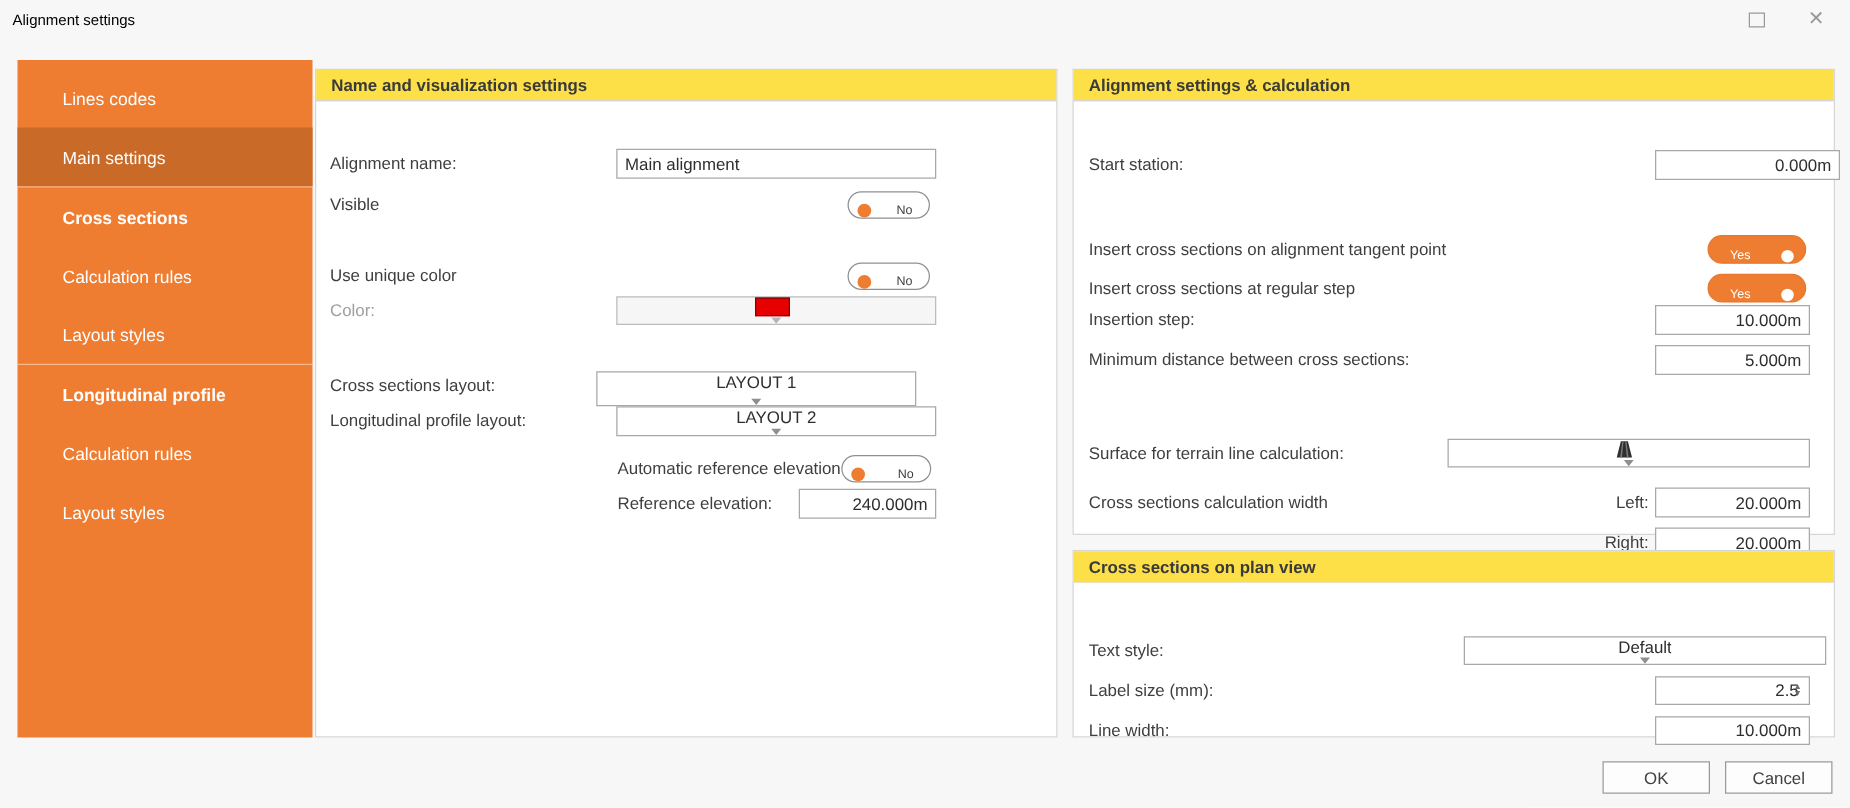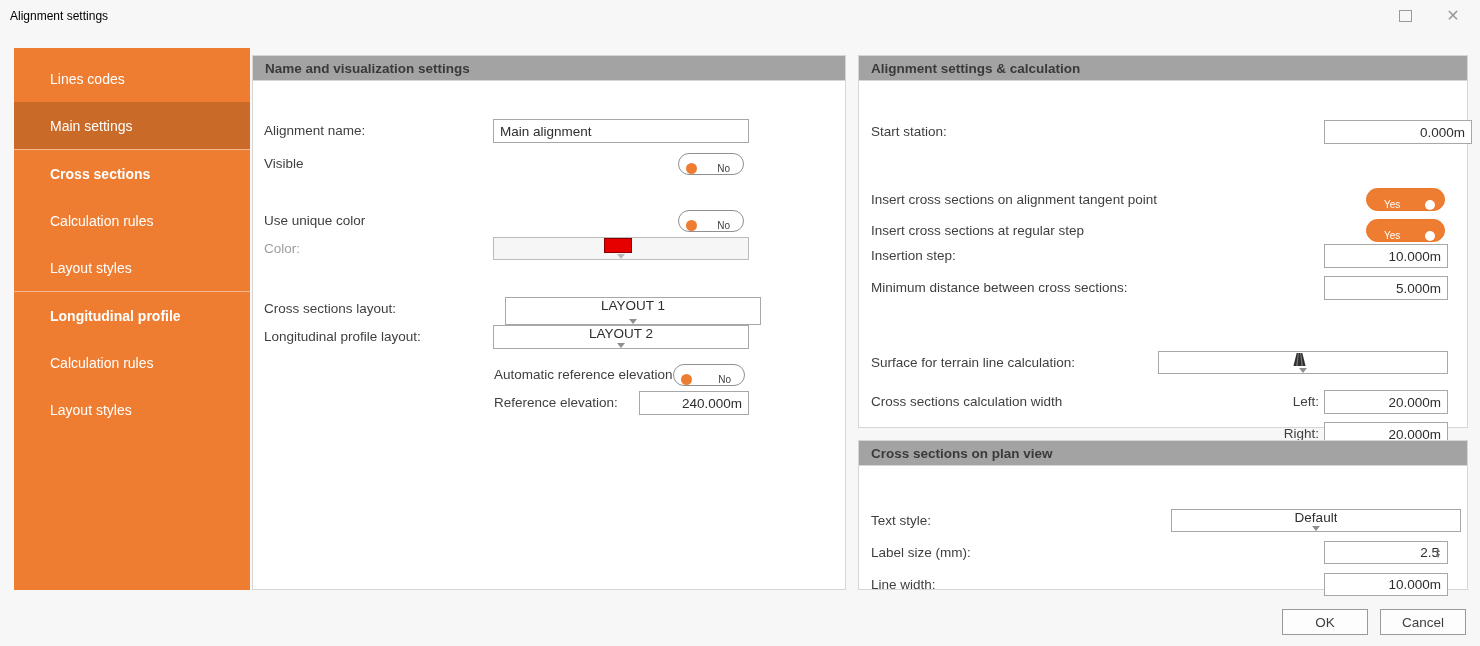--- a/index.html
+++ b/index.html
@@ -16,21 +16,21 @@
 
   
   .sidebar{position:absolute;left:14px;top:48px;width:236px;height:542px;background:#EE7D31;padding-top:7px;box-sizing:border-box;}
   .side-item{height:47px;display:flex;align-items:center;padding-left:36px;color:#fff;font-size:14px;}
   .side-item.sel{background:#C96A28;}
   .side-item.bold{font-weight:bold;}
   .side-div{height:1px;background:rgba(255,255,255,0.45);}
 
   
   .panel{position:absolute;background:#fff;border:1px solid #D6D6D6;box-sizing:border-box;}
-  .phead{height:25px;background:#a3a3a3;border-bottom:1px solid #D6D6D6;display:flex;align-items:center;
+  .phead{height:25px;background:#fde047;border-bottom:1px solid #D6D6D6;display:flex;align-items:center;
          padding:0 12px;font-weight:bold;font-size:13.5px;color:#3a3a3a;box-sizing:border-box;}
   .pbody{position:relative;}
   .lbl{position:absolute;font-size:13.5px;color:#3f3f3f;white-space:nowrap;}
   .lbl.dis{color:#9e9e9e;}
   .tb{position:absolute;border:1px solid #a8a8a8;background:#fff;font-family:"Liberation Sans",sans-serif;
       font-size:13.5px;color:#2e2e2e;padding:0 6px;box-sizing:border-box;outline:none;}
   .tb.num{text-align:right;}
   .dd{position:absolute;border:1px solid #a8a8a8;background:#fff;display:flex;align-items:center;
       padding:0 1px;box-sizing:border-box;cursor:default;flex-direction:column;}
   .dd .val{flex:1;font-size:13.5px;color:#2e2e2e;white-space:nowrap;overflow:hidden;}
@@ -117,21 +117,21 @@
       </div>
 
       <span class="lbl dis" style="left:11px;top:156px;line-height:23px;">Color:</span>
       <div class="dd dis" style="left:240px;top:156px;width:256px;height:23px;">
         <span class="swatch"></span>
         <span class="val">Red</span>
         <span class="arrow"></span>
       </div>
 
       <span class="lbl" style="left:11px;top:216px;line-height:24px;">Cross sections layout:</span>
-      <div class="dd" style="left:252px;top:216px;width:256px;height:28px;">
+      <div class="dd" style="left:224px;top:216px;width:256px;height:28px;">
         <span class="val">LAYOUT 1</span>
         <span class="arrow"></span>
       </div>
 
       <span class="lbl" style="left:11px;top:244px;line-height:24px;">Longitudinal profile layout:</span>
       <div class="dd" style="left:240px;top:244px;width:256px;height:24px;">
         <span class="val">LAYOUT 2</span>
         <span class="arrow"></span>
       </div>
 

